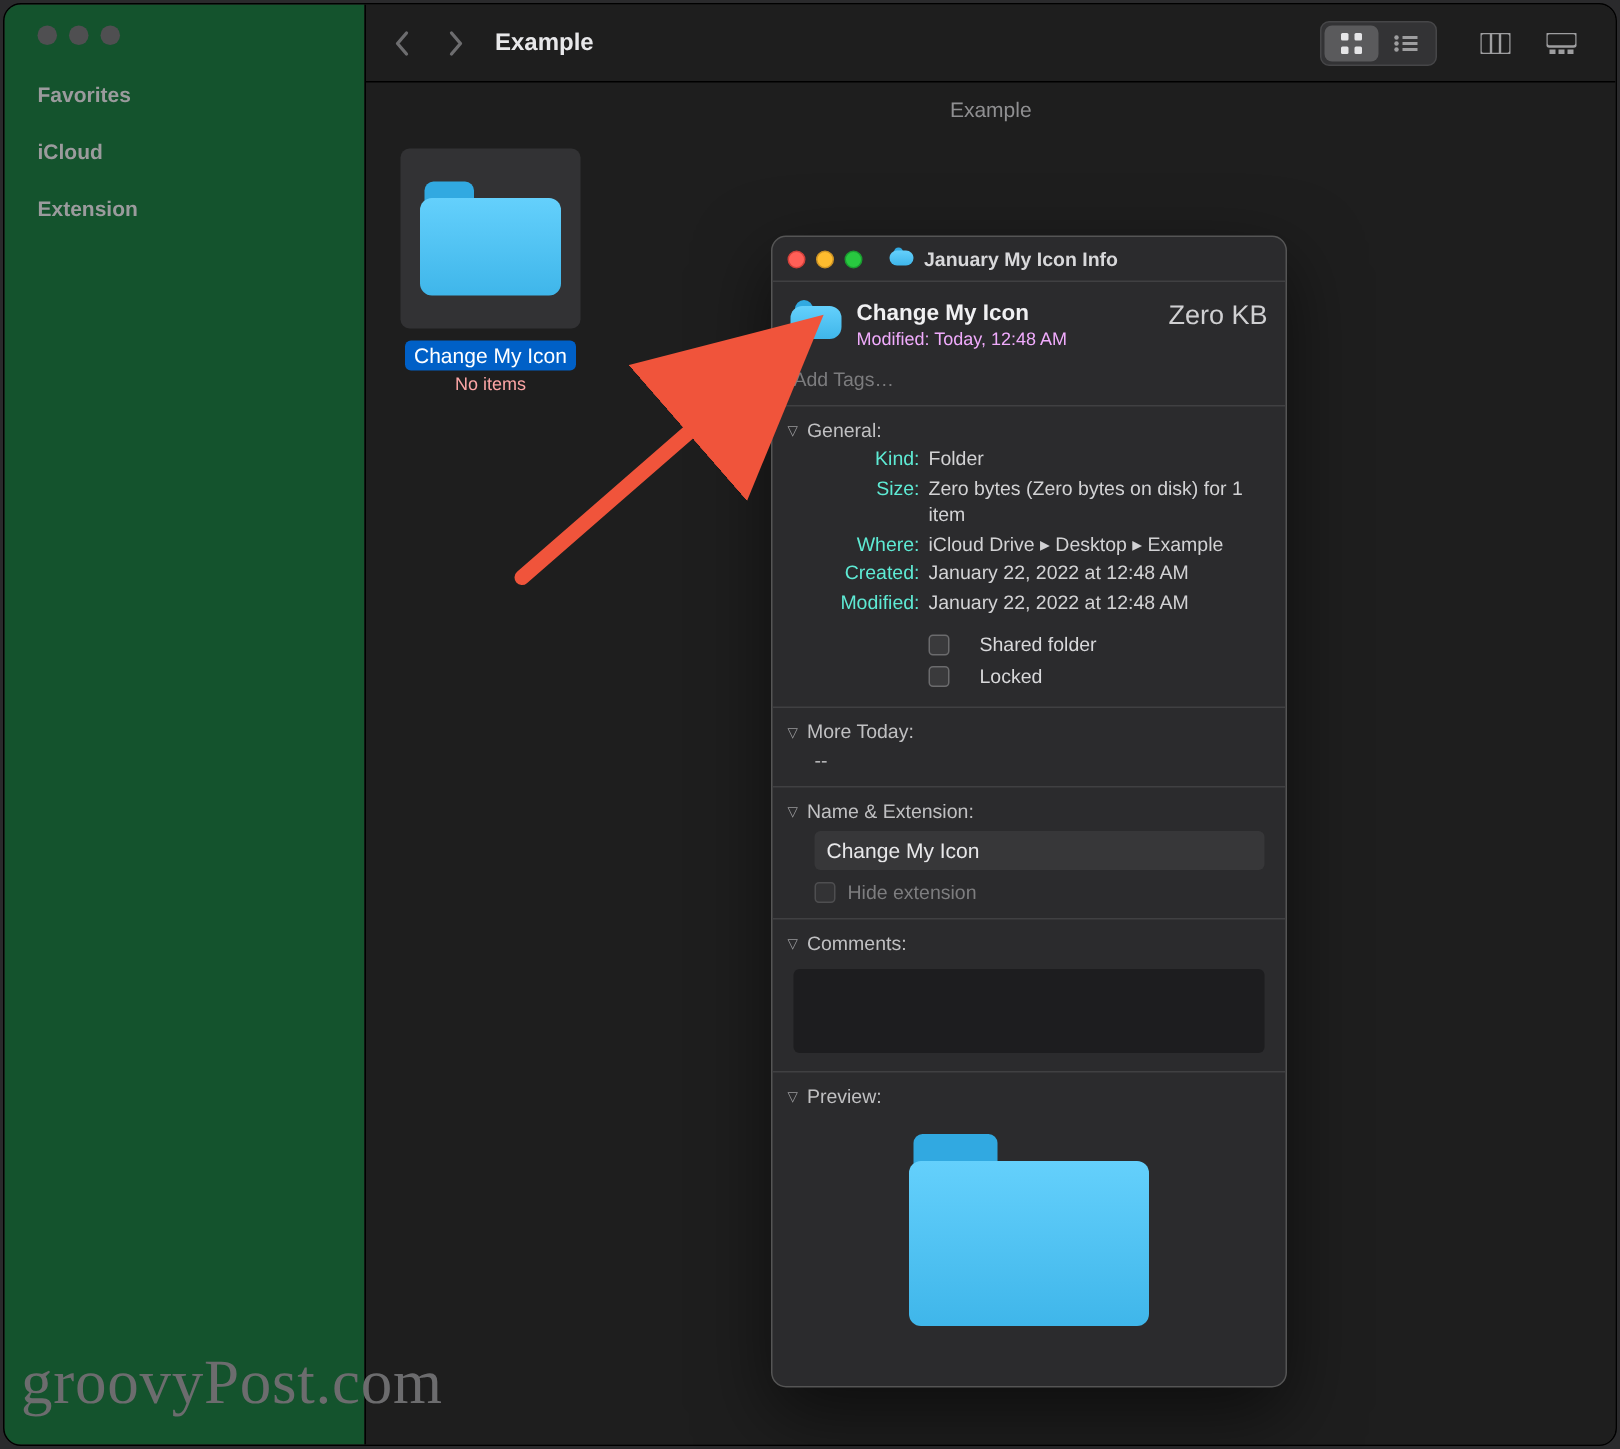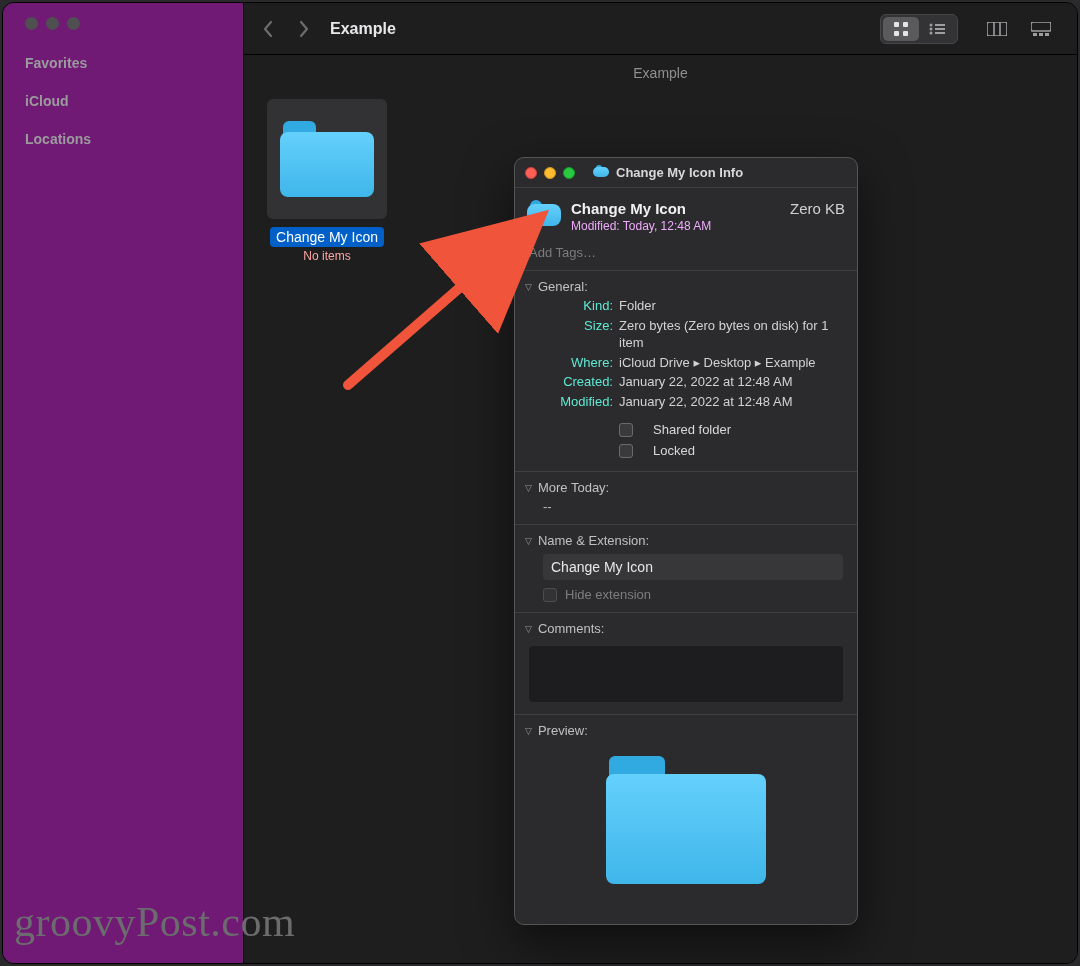--- a/index.html
+++ b/index.html
@@ -1,18 +1,18 @@
 <!DOCTYPE html>
 <html><head>
 <meta charset="utf-8">
 <style>
   * { box-sizing: border-box; margin: 0; padding: 0; font-family: -apple-system, BlinkMacSystemFont, "Helvetica Neue", sans-serif; }
   body { width: 1080px; height: 966px; background: #2a2a2c; overflow: hidden; position: relative; color: #c8c8c8; }
   .finder { width: 1076px; height: 962px; margin: 2px; border-radius: 12px; overflow: hidden; display: flex; border: 1px solid #000; background: #262626; position: relative; }
-  .sidebar { width: 240px; background: #701a75; padding: 14px 0 0 0; }
+  .sidebar { width: 240px; background: #14532d; padding: 14px 0 0 0; }
   .traffic { display:flex; gap:8px; padding: 0 0 18px 22px; }
   .tdot { width:13px; height:13px; border-radius:50%; background:#4f4f51; }
   .side-head { padding: 3px 22px; color:#9b9b9d; font-size:14px; font-weight:600; margin-top: 4px; }
   .main { flex:1; background:#1e1e1e; border-left:1px solid #000; display:flex; flex-direction:column; }
   .toolbar { height:52px; border-bottom:1px solid #000; display:flex; align-items:center; padding:0 18px; }
   .nav { display:flex; gap:24px; color:#6d6d6f; margin-right: 20px;}
   .title { color:#e8e8ea; font-size:16px; font-weight:600; }
   .spacer { flex:1; }
   .viewseg { display:flex; background:#333335; border-radius:6px; padding:2px; gap:0; border:1px solid #464648;}
   .viewbtn { width:36px; height:24px; display:flex; align-items:center; justify-content:center; color:#9e9ea0; border-radius:5px;}
@@ -33,21 +33,21 @@
   .isub { color:#fca5a5; font-size:12px; margin-top:2px; }
 
   .infowin { position:absolute; left:514px; top:157px; width:344px; background:#2b2b2d; border:1px solid #555; border-radius:10px; box-shadow:0 18px 50px rgba(0,0,0,.55); overflow:hidden; font-size:13px; color:#d8d8da;}
   .ititle { height:30px; display:flex; align-items:center; padding:0 10px; gap:7px; border-bottom:1px solid #404042; font-weight:600;}
   .ititle .dot{width:12px;height:12px;border-radius:50%;}
   .dred{background:#ff5f57;border:1px solid #d1403a;} .dyel{background:#febc2e;border:1px solid #ce9425;} .dgrn{background:#28c840;border:1px solid #1a9b2f;}
   .ihead { display:flex; padding:12px 12px 8px; gap:10px; align-items:flex-start; }
   .ihead .txt{flex:1;}
   .ihead h3{font-size:15px;font-weight:700;color:#f0f0f2;}
   .ihead .mod{color:#f0abfc;font-size:12px;margin-top:2px;}
-  .isize{color:#d0d0d2;font-size:15px;white-space:nowrap;}
+  .isize{color:#d0d0d2;font-size:18px;white-space:nowrap;}
   .tags{padding:4px 14px 10px;color:#7c7c7e;border-bottom:1px solid #404042;}
   .sect { border-bottom:1px solid #404042; padding:6px 10px 10px; }
   .shead { display:flex; align-items:center; gap:6px; color:#c0c0c2; font-size:13px; padding:2px 0; }
   .tri { font-size:9px; color:#9a9a9c;}
   .kv { display:flex; padding:1px 0 1px 26px; line-height:1.35; }
   .kv .k{ width:62px; text-align:right; color:#5eead4; margin-right:6px;}
   .kv .v{ flex:1; color:#d2d2d4;}
   .chkrow{display:flex; align-items:center; gap:20px; padding:3px 0 3px 94px;}
   .chk{width:14px;height:14px;border:1px solid #6b6b6d;border-radius:3px;background:#3a3a3c;}
   .namein{ margin:4px 2px 2px 18px; width:300px; background:#373739; border:none; padding:5px 8px; color:#e7e7e9; border-radius:4px; font-size:14px;}
@@ -64,21 +64,21 @@
 
 <div class="finder">
   <div class="sidebar">
     <div class="traffic">
       <div class="tdot"></div>
       <div class="tdot"></div>
       <div class="tdot"></div>
     </div>
     <div class="side-head">Favorites</div>
     <div class="side-head" style="margin-top:16px">iCloud</div>
-    <div class="side-head" style="margin-top:16px">Locations</div>
+    <div class="side-head" style="margin-top:16px">Extension</div>
   </div>
 
   <div class="main">
     <div class="toolbar">
       <div class="nav">
         <span>
           <svg width="12" height="18" viewBox="0 0 12 18">
               <path d="M9 2 L3 9 L9 16" stroke="#6d6d6f" stroke-width="2.2" fill="none" stroke-linecap="round" stroke-linejoin="round"></path>
             </svg>
         </span>
@@ -144,21 +144,21 @@
   </div>
 </div>
 
 <div class="infowin">
   <div class="ititle">
     <span class="dot dred"></span>
     <span class="dot dyel"></span>
     <span class="dot dgrn"></span>
     <span style="width:4px"></span>
     <span><span class="folder xs" style="display:inline-block;position:relative;"><span class="tab"></span><span class="body"></span></span></span>
-    <span>Change My Icon Info</span>
+    <span>January My Icon Info</span>
   </div>
 
   <div class="ihead">
     <div>
         <div class="folder sm" style="position:relative;">
           <div class="tab"></div>
           <div class="body"></div>
         </div>
       </div>
     <div class="txt">

